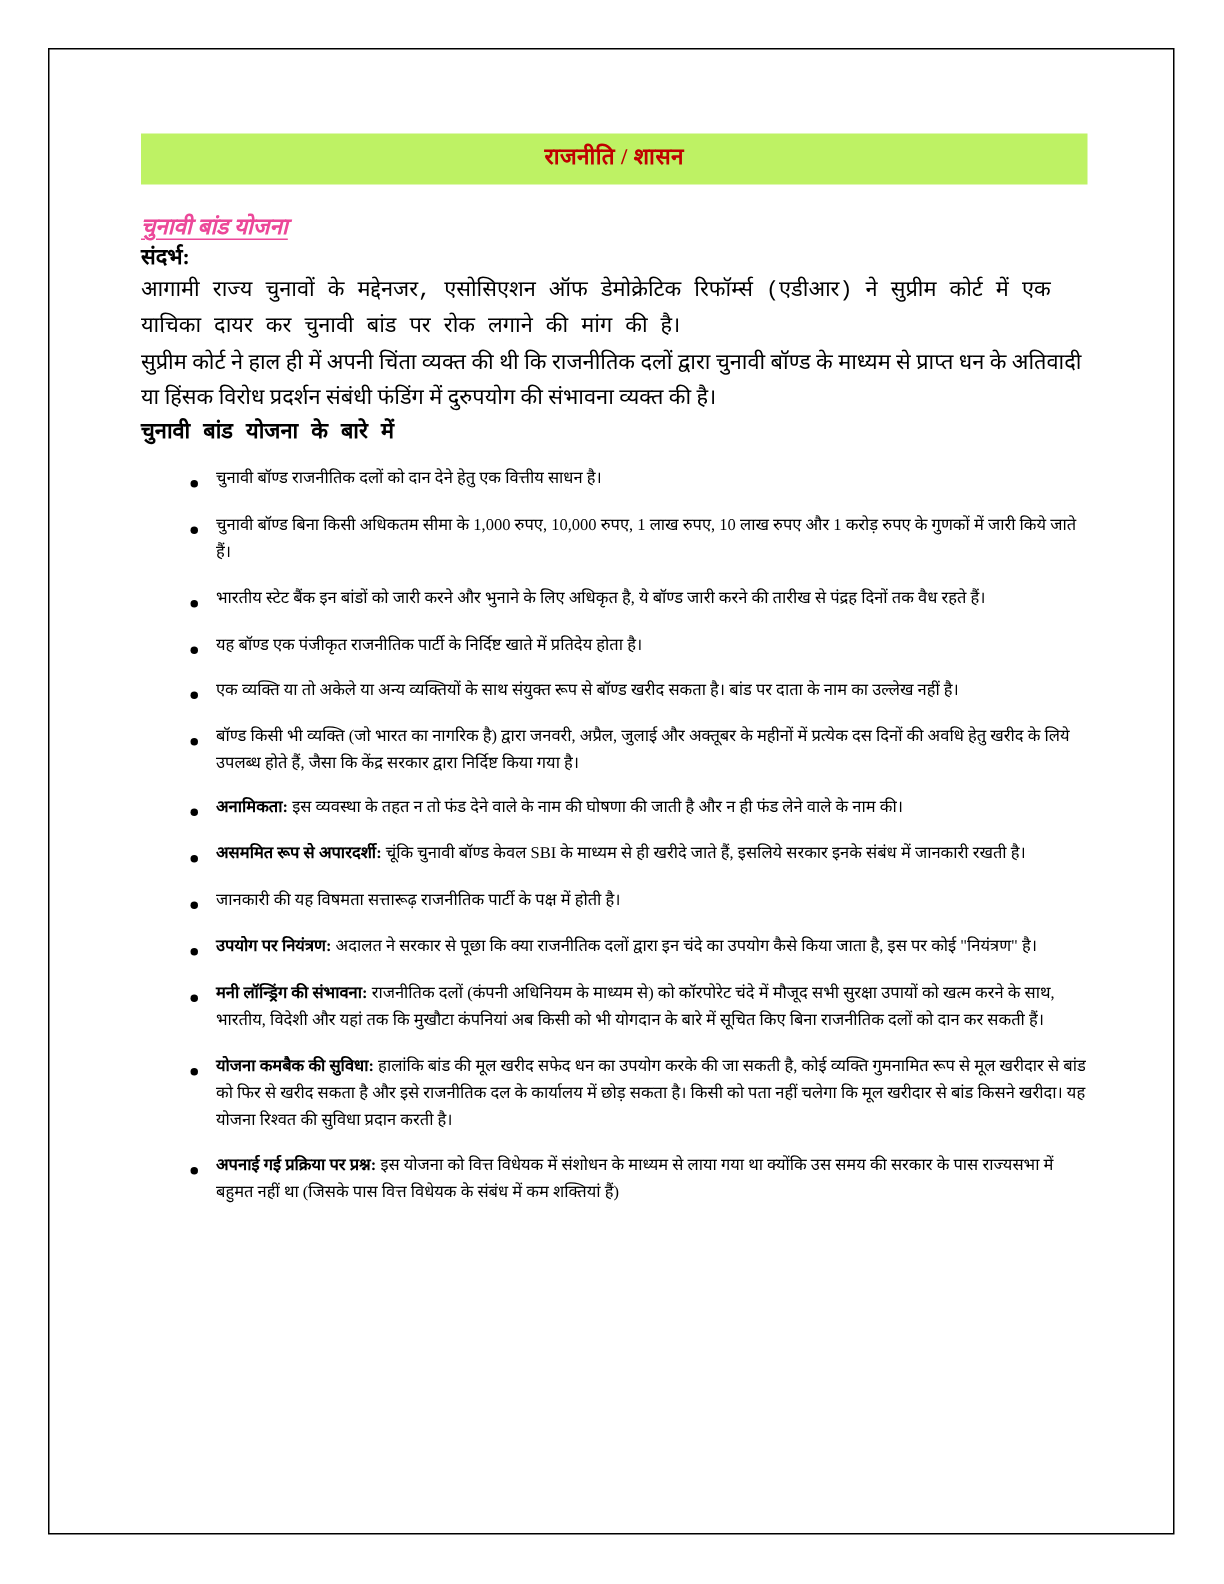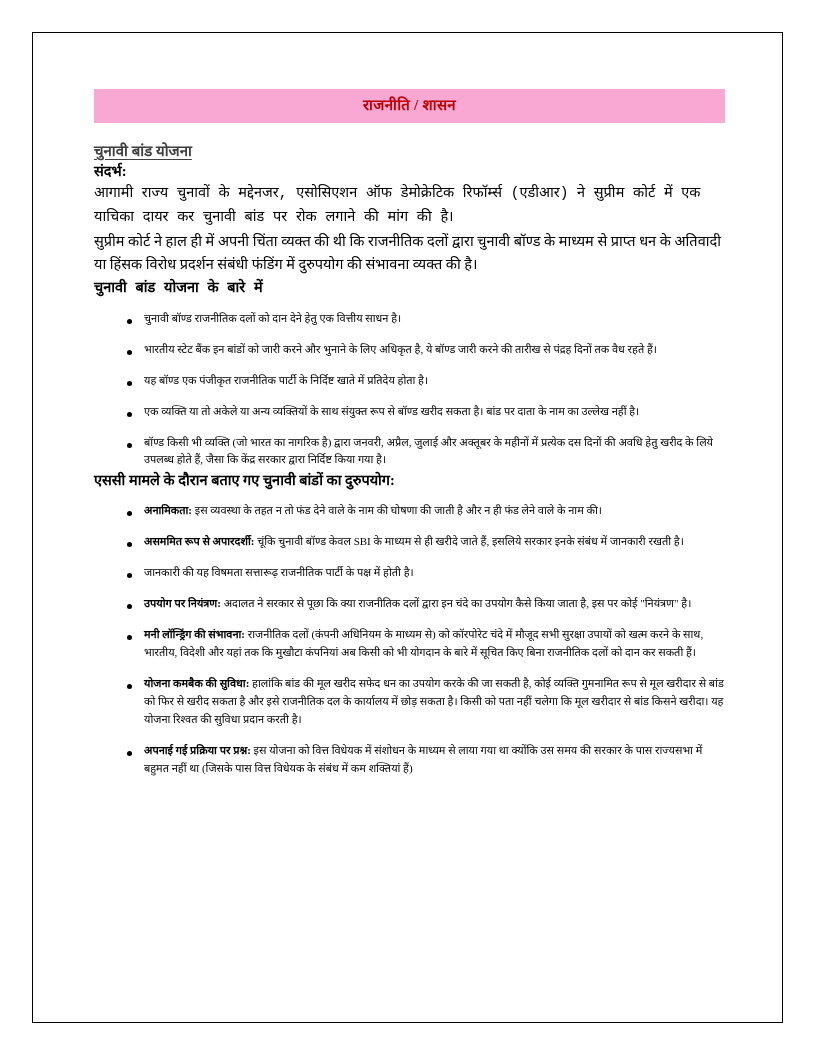--- a/index.html
+++ b/index.html
@@ -31,40 +31,41 @@
   
   #content {
     position: absolute;
     left: 61px;   
     top: 56px;    
     width: 631px;
   }
 
   
   .banner {
-    background: #f9a8d4;
+    background: #bef264;
     color: #C00000;
     font-weight: bold;
     text-align: center;
     font-size: 15px;
     line-height: 1.55;
     padding: 5px 0 6px 0;
     letter-spacing: 0.3px;
   }
 
   
   .doc-link {
     display: inline-block;
     margin-top: 17px;
-    color: #404040;
+    color: #ec4899;
     font-weight: bold;
     font-size: 15px;
     text-decoration: underline;
     text-underline-offset: 3px;
     cursor: pointer;
+    font-style: italic;
   }
 
   
   h2.sec {
     font-size: 14.5px;
     font-weight: bold;
     margin: 0;
     padding: 0;
     line-height: 1.52;
   }
@@ -120,27 +121,27 @@
       <span class="doc-link">चुनावी बांड योजना</span>
     </div>
 
     <h2 class="sec gap-top-lg">संदर्भ:</h2>
     <p class="body gap-top-sm">आगामी राज्य चुनावों के मद्देनजर, एसोसिएशन ऑफ डेमोक्रेटिक रिफॉर्म्स (एडीआर) ने सुप्रीम कोर्ट में एक याचिका दायर कर चुनावी बांड पर रोक लगाने की मांग की है।</p>
     <p class="body">सुप्रीम कोर्ट ने हाल ही में अपनी चिंता व्यक्त की थी कि राजनीतिक दलों द्वारा चुनावी बॉण्ड के माध्यम से प्राप्त धन के अतिवादी या हिंसक विरोध प्रदर्शन संबंधी फंडिंग में दुरुपयोग की संभावना व्यक्त की है।</p>
 
     <h2 class="sec gap-top-sm">चुनावी बांड योजना के बारे में</h2>
     <ul class="bl">
       <li>चुनावी बॉण्ड राजनीतिक दलों को दान देने हेतु एक वित्तीय साधन है।</li>
+      <li>चुनावी बॉण्ड बिना किसी अधिकतम सीमा के 1,000 रुपए, 10,000 रुपए, 1 लाख रुपए, 10 लाख रुपए और 1 करोड़ रुपए के गुणकों में जारी किये जाते हैं।</li>
       <li>भारतीय स्टेट बैंक इन बांडों को जारी करने और भुनाने के लिए अधिकृत है,  ये बॉण्ड जारी करने की तारीख से पंद्रह दिनों तक वैध रहते हैं।</li>
       <li>यह बॉण्ड एक पंजीकृत राजनीतिक पार्टी के निर्दिष्ट खाते में प्रतिदेय होता है।</li>
       <li>एक व्यक्ति या तो अकेले या अन्य व्यक्तियों के साथ संयुक्त रूप से बॉण्ड खरीद सकता है। बांड पर दाता के नाम का उल्लेख नहीं है।</li>
       <li>बॉण्ड किसी भी व्यक्ति (जो भारत का नागरिक है) द्वारा जनवरी, अप्रैल, जुलाई और अक्तूबर के महीनों में प्रत्येक दस दिनों की अवधि हेतु खरीद के लिये उपलब्ध होते हैं, जैसा कि केंद्र सरकार द्वारा निर्दिष्ट किया गया है।</li>
     </ul>
 
-    <h2 class="sec gap-top-md">एससी मामले के दौरान बताए गए चुनावी बांडों का दुरुपयोग:</h2>
     <ul class="bl">
       <li>
         <span class="b">अनामिकता:</span><span>  इस व्यवस्था के तहत न तो फंड देने वाले के नाम की घोषणा की जाती है और न ही फंड लेने वाले के नाम की।</span>
       </li>
       <li>
         <span class="b">असममित रूप से अपारदर्शी:</span><span> चूंकि चुनावी बॉण्ड केवल SBI के माध्यम से ही खरीदे जाते हैं, इसलिये सरकार इनके संबंध में जानकारी रखती है।</span>
       </li>
       <li>
         <span class="b"></span><span>जानकारी की यह विषमता सत्तारूढ़ राजनीतिक पार्टी के पक्ष में होती है।</span>
       </li>

